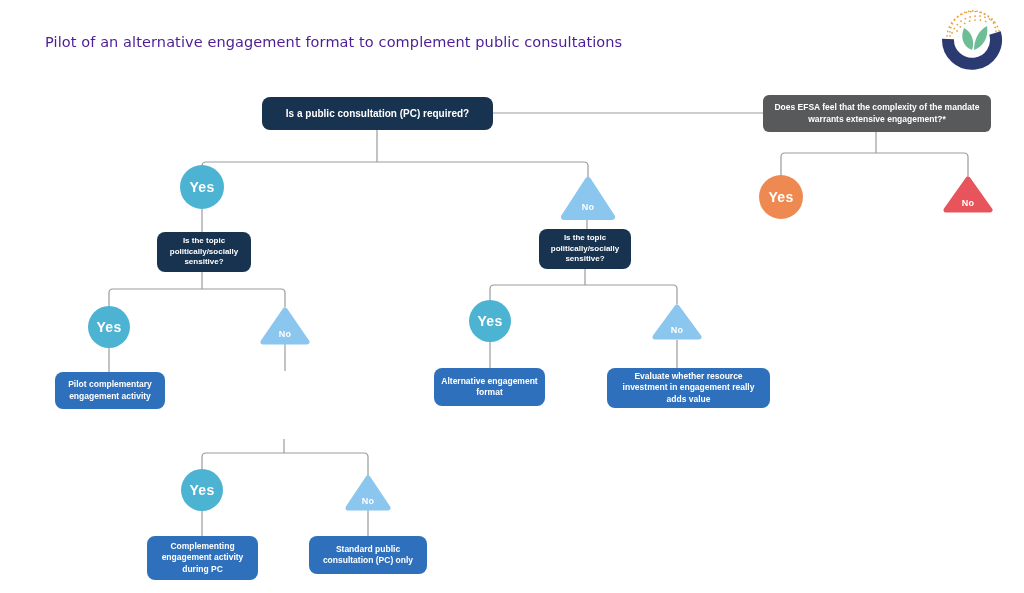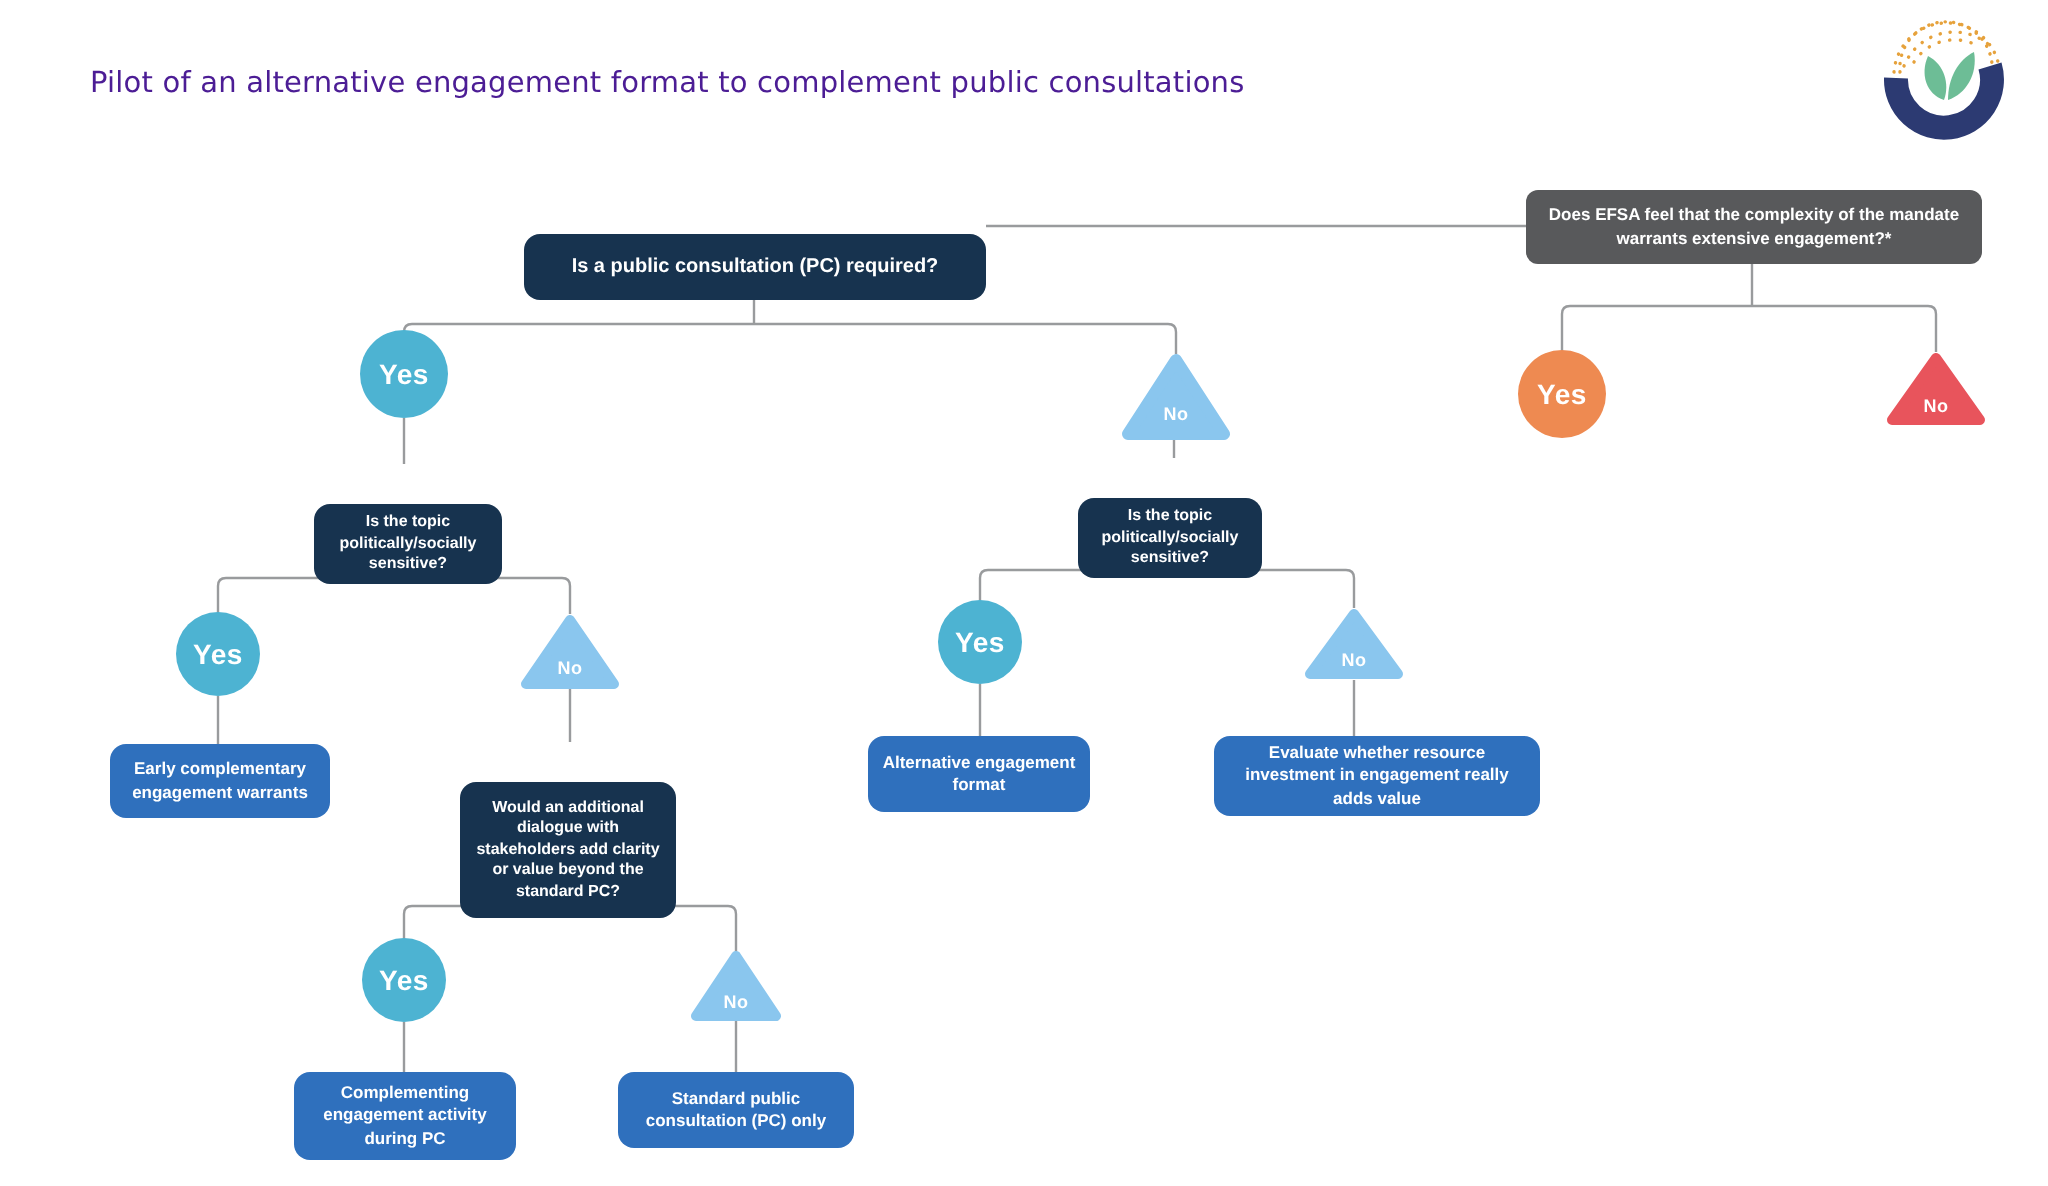--- a/index.html
+++ b/index.html
@@ -18,21 +18,21 @@
   .logo { position: absolute; left: 936px; top: 6px; width: 74px; height: 64px; }
 
   svg.wires { position: absolute; left: 0; top: 0; width: 1024px; height: 593px; }
   svg.wires path { stroke: #999b9d; stroke-width: 1.2; fill: none; }
 
   .node {
     position: absolute; display: flex; align-items: center; justify-content: center;
     text-align: center; color: #ffffff; font-weight: 700; line-height: 1.3;
     border-radius: 8px; padding: 3px 6px;
   }
-  .node.navy { background: #17334f; margin-top: 20px; }
+  .node.navy { background: #17334f; }
   .node.gray { background: #58595b; border-radius: 6px; text-align: center; }
   .node.blue { background: #2f70bd; }
 
   .q1    { left: 262px; top: 97px;  width: 231px; height: 33px; font-size: 10px; }
   .qgray { left: 763px; top: 95px;  width: 228px; height: 37px; font-size: 8.5px; }
   .q2l   { left: 157px; top: 232px; width: 94px;  height: 40px; font-size: 8px; }
   .q2r   { left: 539px; top: 229px; width: 92px;  height: 40px; font-size: 8px; }
   .q3    { left: 230px; top: 371px; width: 108px; height: 68px; font-size: 8px; }
   .a1    { left: 55px;  top: 372px; width: 110px; height: 37px; font-size: 8.5px; }
   .a2    { left: 434px; top: 368px; width: 111px; height: 38px; font-size: 8.5px; }
@@ -112,23 +112,22 @@
   </svg>
 
   <div class="node navy q1">Is a public consultation (PC) required?</div>
 
   <div class="node gray qgray">Does EFSA feel that the complexity of the mandate warrants extensive engagement?*</div>
 
   <div class="node navy q2l">Is the topic politically/socially sensitive?</div>
 
   <div class="node navy q2r">Is the topic politically/socially sensitive?</div>
 
-  <div class="node navy q3">Would an additional dialogue with stakeholders add clarity or value beyond the standard PC?</div>
 
-  <div class="node blue a1">Early complementary engagement warrants</div>
+  <div class="node blue a1">Pilot complementary engagement activity</div>
 
   <div class="node blue a2">Alternative engagement format</div>
 
   <div class="node blue a3">Evaluate whether resource investment in engagement really adds value</div>
 
   <div class="node blue a4">Complementing engagement activity during PC</div>
 
   <div class="node blue a5">Standard public consultation (PC) only</div>
 
   <div class="marker-circle teal c1">Yes</div>

